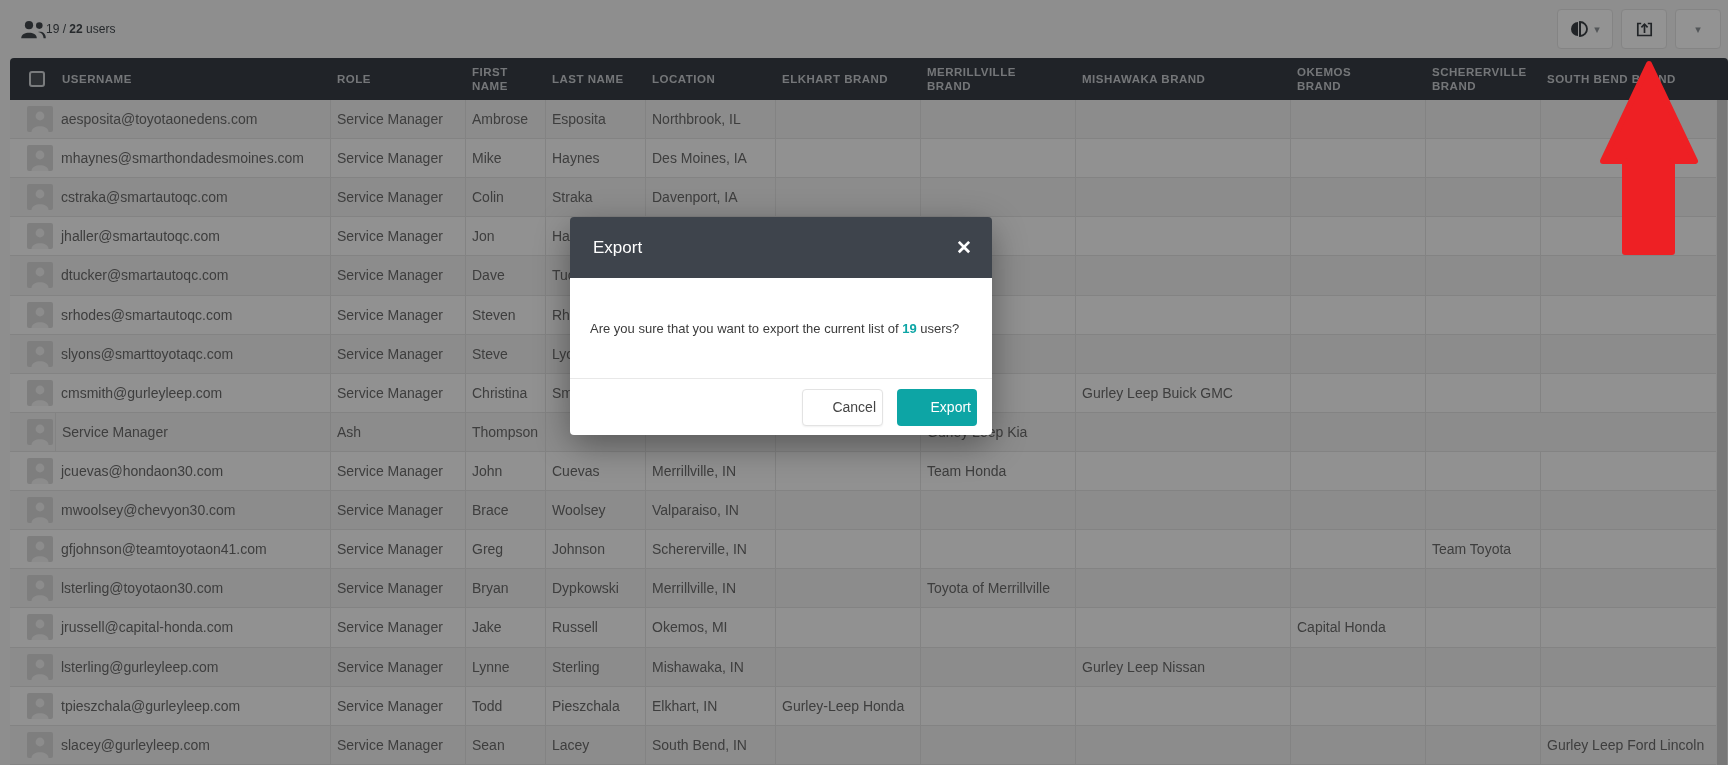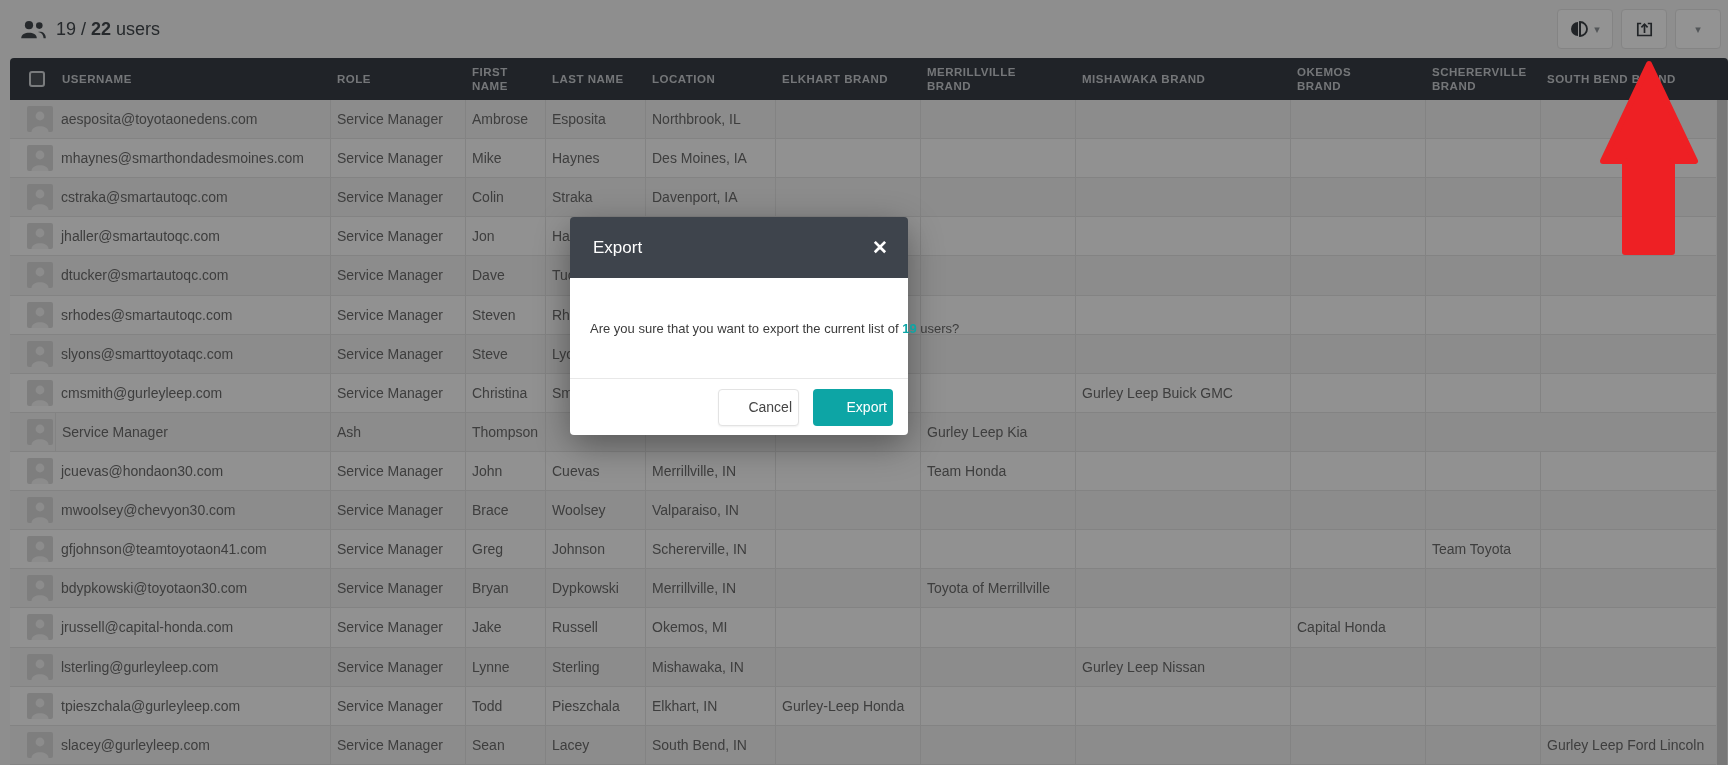--- a/index.html
+++ b/index.html
@@ -8,21 +8,21 @@
     font-family:"Liberation Sans", sans-serif;
     background:#f4f4f4;
   }
   .screen { position:relative; width:1728px; height:765px; overflow:hidden; background:#f4f4f4; }
 
   
   .topbar {
     height:58px; display:flex; align-items:center; justify-content:space-between;
     padding:0 7px 0 20px; box-sizing:border-box;
   }
-  .user-count { display:flex; align-items:center; gap:10px; font-size:18px; color:#42484d; }
+  .user-count { display:flex; align-items:center; font-size:12px; color:#42484d; }
   .user-count b { font-weight:bold; }
   .toolbar { display:flex; gap:8px; align-items:center; }
   .tb-btn {
     height:40px; background:#fdfdfd; border:1px solid #e4e4e4; border-radius:4px;
     display:flex; align-items:center; justify-content:center; gap:6px; box-sizing:border-box;
     cursor:pointer;
   }
   .tb-btn.wide { width:56px; } .tb-btn.sq { width:46px; }
   .caret { font-size:11px; color:#8f9499; line-height:1; }
 
@@ -59,21 +59,21 @@
   .td.sep { border-left:1px solid #e2e2e2; }
   .td-avatar { padding-left:17px; overflow:visible; }
 
   
   .scrollbar { position:absolute; top:100px; right:0; bottom:0; width:12px; background:#efefef; }
   .scroll-thumb { position:absolute; left:1px; right:1px; top:0; bottom:0; background:#cfcfcf; }
 
   
   .backdrop { position:absolute; inset:0; background:rgba(0,0,0,.42); z-index:10; }
   .modal {
-    position:absolute; left:570px; top:217px; width:338px; z-index:20;
+    position:absolute; left:570px; top:217px; width:422px; z-index:20;
     border-radius:16px; box-shadow:0 10px 34px rgba(0,0,0,.38);
   }
   .modal-header {
     height:61px; background:var(--modal-header,#3e444c); border-radius:4px 4px 0 0;
     display:flex; align-items:center; justify-content:space-between;
     padding:0 20px 0 23px; box-sizing:border-box;
   }
   .modal-title { color:#fff; font-size:17px; }
   .modal-close { color:#fff; font-size:19px; line-height:1; cursor:pointer; font-weight:bold; }
   .modal-body {
@@ -432,21 +432,21 @@
         <div class="trow">
           <div class="td td-avatar">
             <span class="icon">
               <svg width="26" height="26" viewBox="0 0 26 26">
                 <rect width="26" height="26" rx="2" fill="#d9d9d9"></rect>
                 <circle cx="13" cy="10" r="4.4" fill="#f1f1f1"></circle>
                 <path d="M4.5 26 c0-7.6 17-7.6 17 0 z" fill="#f1f1f1"></path>
               </svg>
             </span>
           </div>
-          <div class="td">bdypkowski@toyotaon30.com</div>
+          <div class="td">lsterling@toyotaon30.com</div>
           <div class="td sep">Service Manager</div>
           <div class="td sep">Bryan</div>
           <div class="td sep">Dypkowski</div>
           <div class="td sep">Merrillville, IN</div>
           <div class="td sep"></div>
           <div class="td sep">Toyota of Merrillville</div>
           <div class="td sep"></div>
           <div class="td sep"></div>
           <div class="td sep"></div>
           <div class="td sep"></div>

